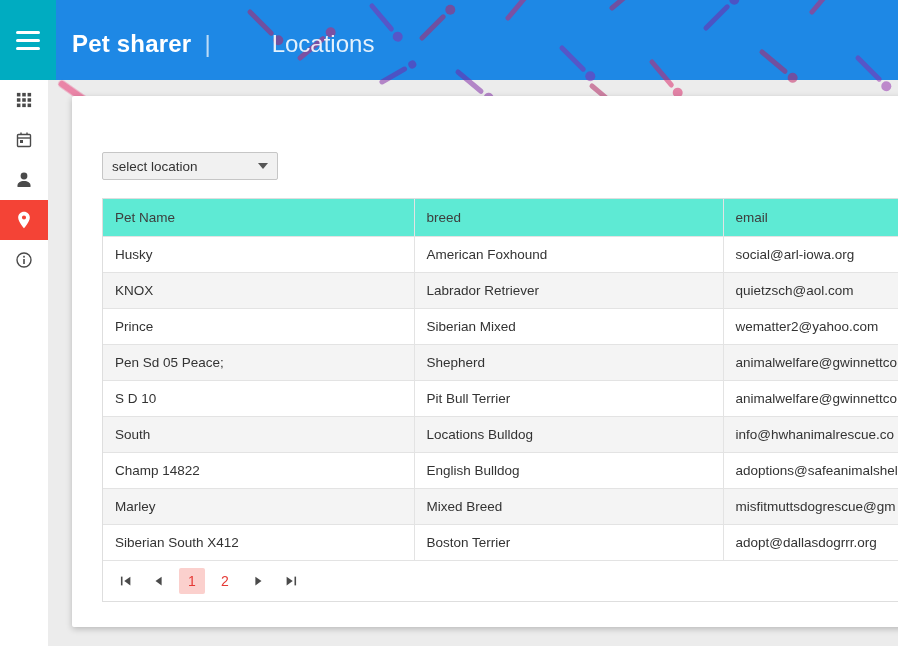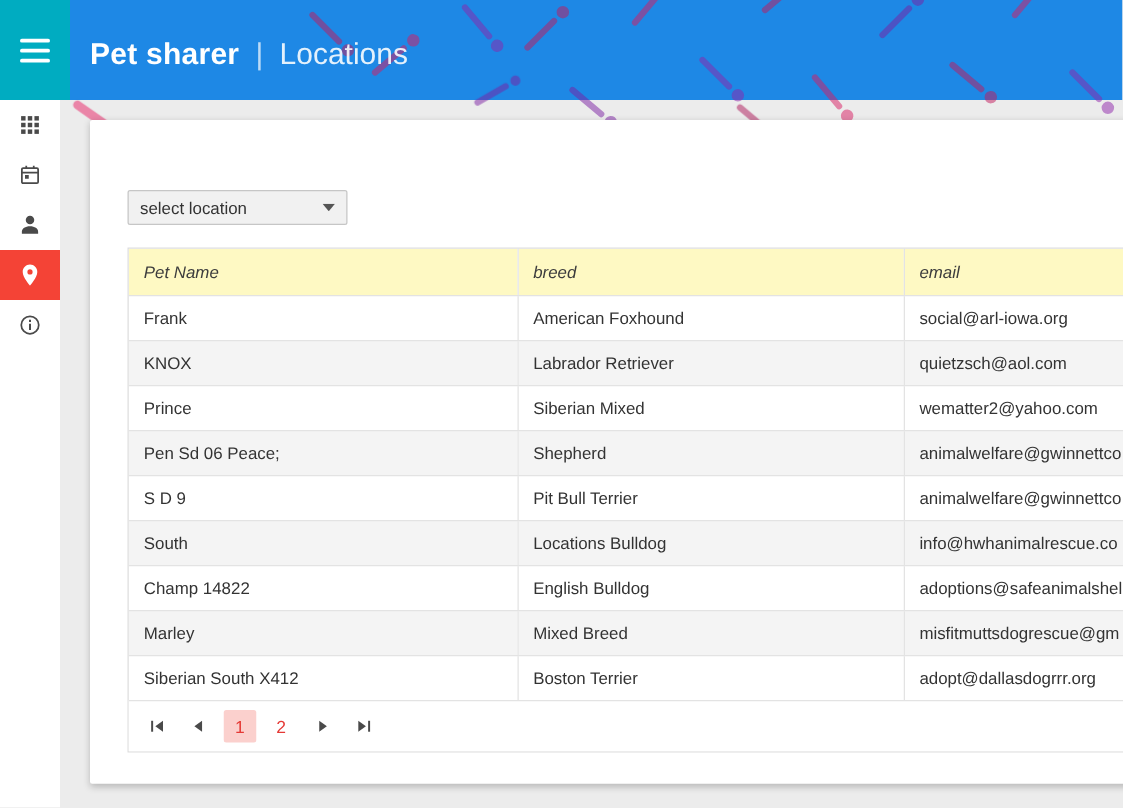--- a/index.html
+++ b/index.html
@@ -38,21 +38,21 @@
     display: block; width: 24px; height: 3px;
     background: #fff; border-radius: 2px; margin: 2.5px 0;
   }
   .titles {
     position: absolute; left: 72px; top: 0; height: 88px;
     display: flex; align-items: center;
     z-index: 3; color: #fff; white-space: nowrap;
   }
   .app-title { font-size: 24px; font-weight: 700; letter-spacing: .2px; }
   .title-sep { font-size: 24px; font-weight: 400; opacity: .7; margin: 0 13px; }
-  .page-title { font-size: 24px; font-weight: 400; opacity: .88; }
+  .page-title { font-size: 24px; font-weight: 400; opacity: .88; margin-left: 48px; }
 
   
   .sidebar {
     position: absolute; left: 0; top: 80px;
     width: 48px; height: 566px;
     background: #fff;
     z-index: 2;
     display: flex; flex-direction: column;
   }
   .side-item {
@@ -98,21 +98,21 @@
     font-size: 13.5px; color: #333;
   }
   th, td {
     border: 1px solid #e3e3e3;
     padding: 0 12px;
     height: 36px;
     text-align: left;
     font-weight: 400;
     overflow: hidden; white-space: nowrap;
   }
-  th { height: 37px; background: #fef9c3; color: #3d3d3d; font-style: italic; }
+  th { height: 37px; background: #5eead4; color: #3d3d3d; }
   tbody tr:nth-child(even) td { background: #f4f4f4; }
 
   
   .pager {
     display: flex; align-items: center; gap: 7px;
     padding: 7px 10px;
     border-top: 1px solid #e3e3e3;
     background: #fff;
   }
   .pg-btn {
@@ -278,41 +278,41 @@
         </colgroup>
       <thead>
         <tr>
           <th>Pet Name</th>
           <th>breed</th>
           <th>email</th>
         </tr>
       </thead>
       <tbody>
         <tr>
-          <td>Frank</td>
+          <td>Husky</td>
           <td>American Foxhound</td>
           <td>social@arl-iowa.org</td>
         </tr>
         <tr>
           <td>KNOX</td>
           <td>Labrador Retriever</td>
           <td>quietzsch@aol.com</td>
         </tr>
         <tr>
           <td>Prince</td>
           <td>Siberian Mixed</td>
           <td>wematter2@yahoo.com</td>
         </tr>
         <tr>
-          <td>Pen Sd 06 Peace;</td>
+          <td>Pen Sd 05 Peace;</td>
           <td>Shepherd</td>
           <td>animalwelfare@gwinnettco</td>
         </tr>
         <tr>
-          <td>S D 9</td>
+          <td>S D 10</td>
           <td>Pit Bull Terrier</td>
           <td>animalwelfare@gwinnettco</td>
         </tr>
         <tr>
           <td>South</td>
           <td>Locations Bulldog</td>
           <td>info@hwhanimalrescue.co</td>
         </tr>
         <tr>
           <td>Champ 14822</td>

